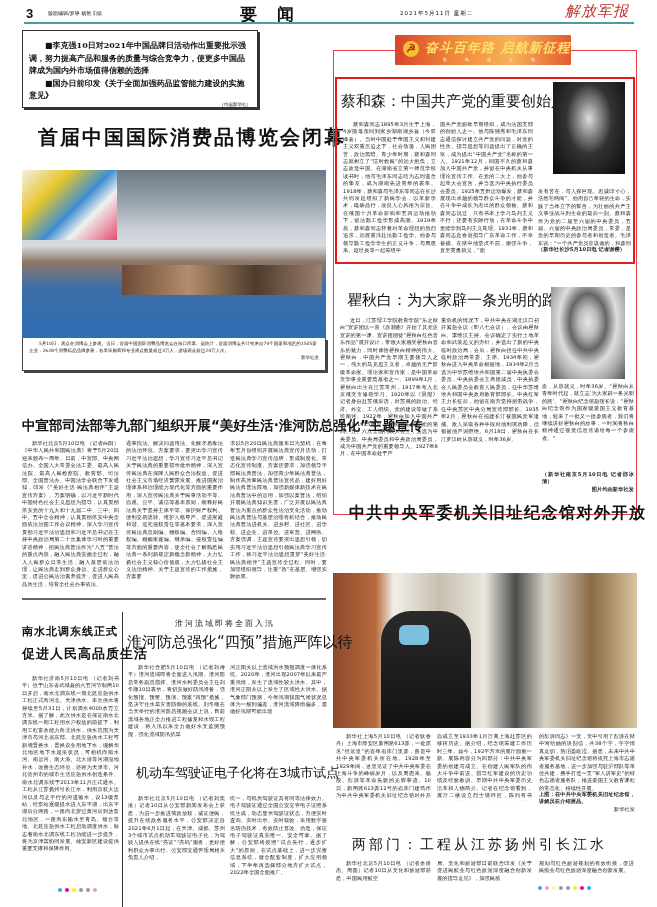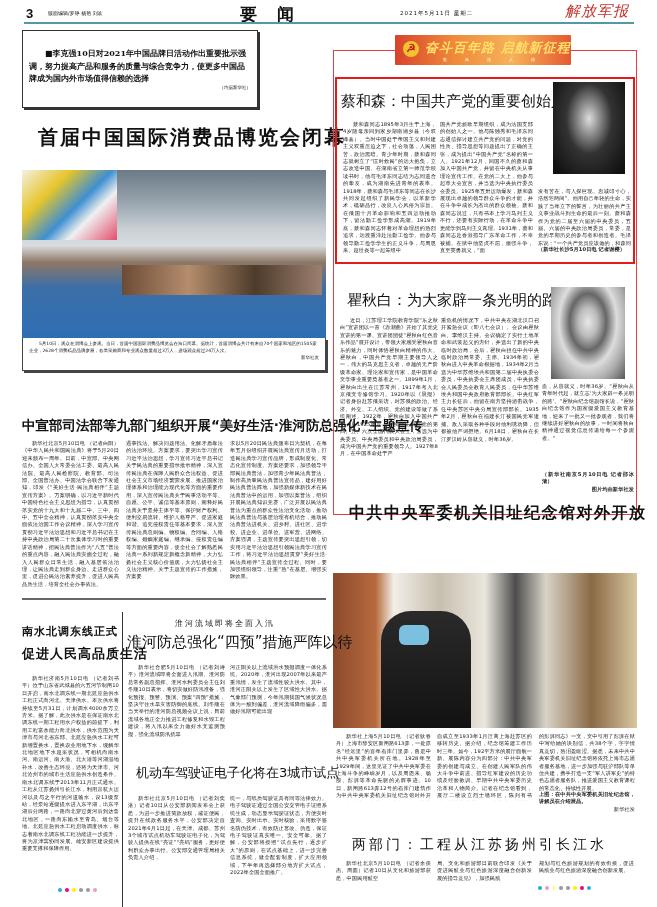--- a/index.html
+++ b/index.html
@@ -8,21 +8,21 @@
 .abs{position:absolute}
 .txt{font-size:5.2px;line-height:7.4px;color:#222;text-align:justify;overflow:hidden;font-family:"DejaVu Sans",sans-serif;letter-spacing:0.1px}
 .hd{font-family:"DejaVu Sans",sans-serif;font-weight:bold;color:#111;white-space:nowrap;letter-spacing:1px}
 .mast{top:0;left:0;width:657px;height:24px}
 .pgno{left:26px;top:6px;font-size:13px;font-weight:bold;font-family:"Liberation Sans",sans-serif}
 .editors{left:48px;top:10px;font-size:5px;font-family:"DejaVu Sans",sans-serif}
 .section{left:240px;top:3px;font-size:17px;font-weight:bold;letter-spacing:20px;font-family:Liberation Sans, sans-serif}
 .date{left:400px;top:10px;font-size:5.5px;font-family:"DejaVu Sans",sans-serif;letter-spacing:1px}
 .logo{left:565px;top:2px;font-size:15px;color:#c0342b;font-style:italic;font-family:Liberation Mono, monospace;letter-spacing:1px}
 .rule{left:24px;top:22px;width:610px;height:2px;background:#4f9aa3}
-.brief{left:22px;top:30px;width:236px;height:78px;border:1px solid #333;box-shadow:2px 2px 0 #333;padding:16px 6px;background:#fff}
+.brief{left:22px;top:30px;width:236px;height:78px;border:1px solid #333;box-shadow:2px 2px 0 #333;padding:8px 6px;background:#fff}
 .brief p{font-size:8px;line-height:12.5px;font-weight:bold;font-family:"DejaVu Serif",serif;color:#111}
 .brief .src{font-size:4.5px;text-align:right;line-height:6px;font-weight:normal}
 .photo1{left:22px;top:170px;width:304px;height:168px;background:linear-gradient(180deg,#6b7a86 0%,#9aa6b0 20%,#c9cfd5 35%,#d9dcdf 45%,#8d7766 55%,#3c6fa8 70%,#2e6db4 100%)}
 .cap{font-size:4.5px;line-height:6.8px;color:#222;font-family:"DejaVu Sans",sans-serif}
 .capbox{left:22px;top:338px;width:304px;height:33px;border:1px solid #444;border-top:none;padding:3px 6px;box-shadow:2px 2px 0 #444}
 .banner{left:395px;top:35px;width:176px;height:30px;background:linear-gradient(90deg,#d9432c,#ef8a3a,#f6b25a,#e45a2f);border-radius:1px}
 .banner .t{position:absolute;left:30px;top:4px;font-size:13px;color:#ffe06a;font-style:italic;font-weight:bold;font-family:"DejaVu Serif",serif;white-space:nowrap;letter-spacing:1px}
 .banner .s{position:absolute;left:48px;top:22px;font-size:4px;color:#ffe;letter-spacing:18px;white-space:nowrap;font-family:"DejaVu Sans",sans-serif}
 .banner .emb{position:absolute;left:8px;top:6px;width:16px;height:16px;border-radius:50%;background:#f2c230;color:#c01f18;font-size:11px;text-align:center;line-height:16px;font-weight:bold}
 .outerred{left:333px;top:50px;width:304px;height:465px;border:1px solid #e04040}
@@ -42,20 +42,21 @@
   <div class="abs pgno">3</div>
   <div class="abs editors">版面编辑/罗铮  杨艳  刘欢</div>
   <div class="abs section">要闻</div>
   <div class="abs date">2021年5月11日  星期二</div>
   <div class="abs logo">解放军报</div>
   <div class="abs rule"></div>
 </div>
 
 <div class="abs brief">
   <p style="text-indent:16px">■李克强10日对2021年中国品牌日活动作出重要批示强调，努力提高产品和服务的质量与综合竞争力，使更多中国品牌成为国内外市场值得信赖的选择</p>
+  <p style="text-indent:16px">■国办日前印发《关于全面加强药品监管能力建设的实施意见》</p>
   <p class="src">（均据新华社）</p>
 </div>
 
 <div class="abs hd" style="left:38px;top:124px;font-size:20px;letter-spacing:2px">首届中国国际消费品博览会闭幕</div>
 <div class="abs photo1">
   <div class="abs" style="left:0;top:0;width:95px;height:70px;background:linear-gradient(135deg,#f4f0e2,#e6c52c 30%,#3f8fd0 55%,#f0f0f0 70%,#e34d6e)"></div>
   <div class="abs" style="left:100px;top:95px;width:200px;height:30px;background:linear-gradient(90deg,#6c4b36,#b48d6c,#4d3b2b,#9c8070)"></div>
 </div>
 <div class="abs capbox">
   <div class="cap" style="text-indent:10px">5月10日，观众在消博会上参观。当日，首届中国国际消费品博览会在海口闭幕。据统计，首届消博会共计有来自70个国家和地区的1505家企业，2628个消费精品品牌参展，各类采购商和专业观众数量超过3万人，进场观众超过24万人次。</div>

